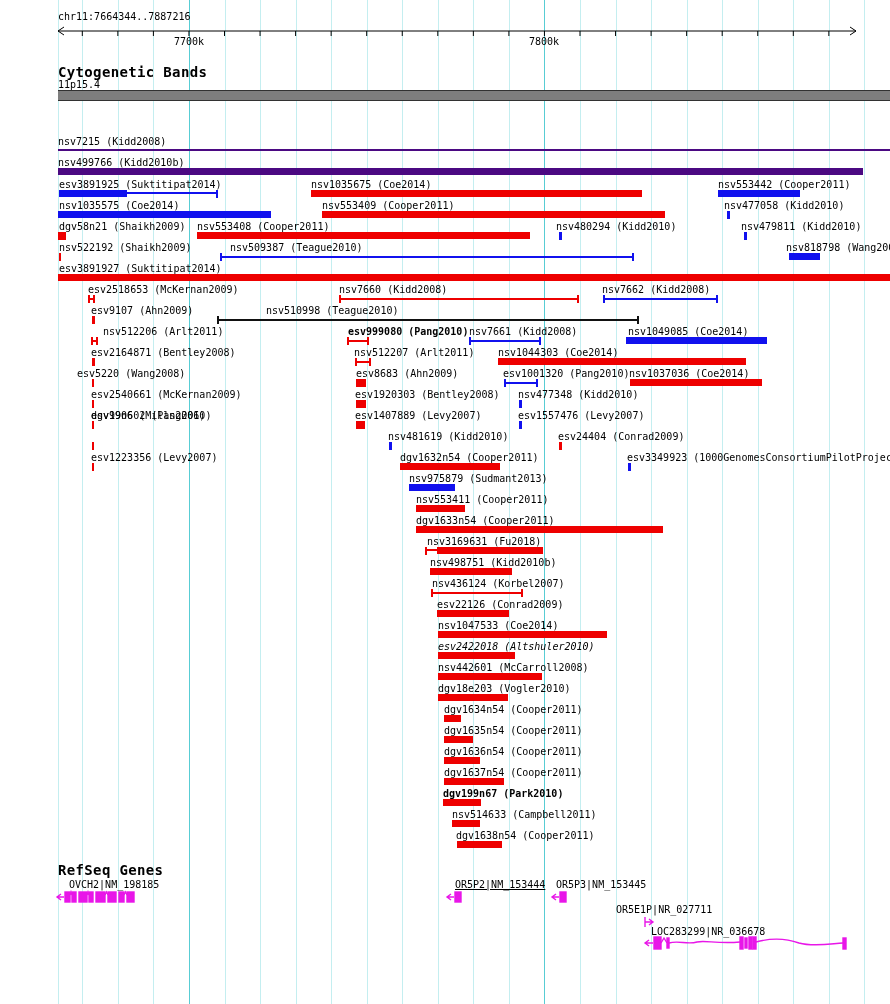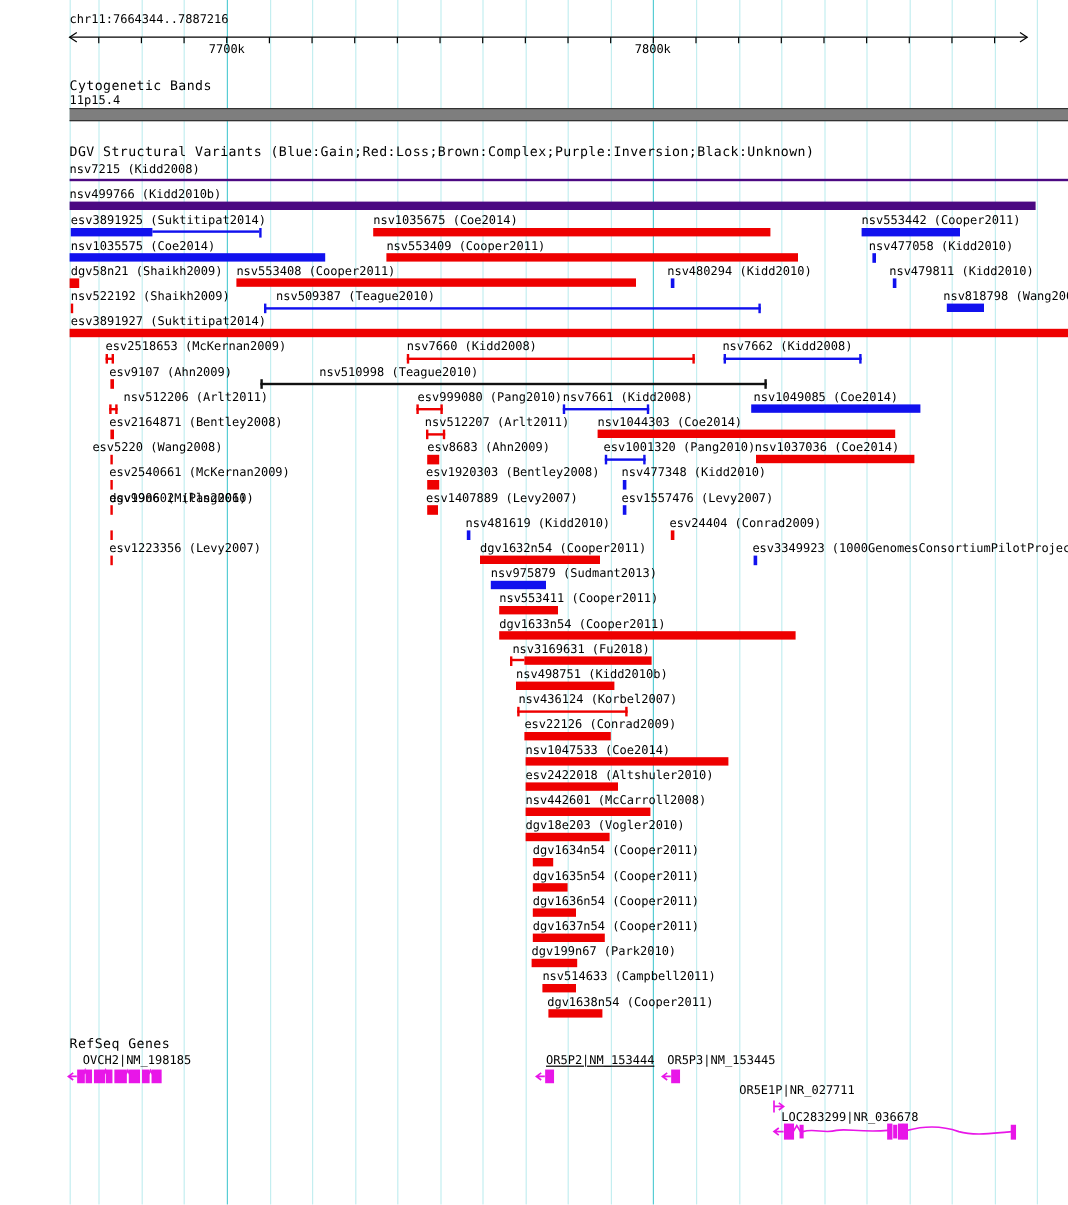--- a/index.html
+++ b/index.html
@@ -1,21 +1,21 @@
 <!DOCTYPE html>
 <html><head>
 <meta charset="utf-8">
 <style>
   html,body{margin:0;padding:0;background:#fff;}
   .browser{position:relative;width:890px;height:1004px;background:#ffffff;overflow:hidden;
     font-family:"DejaVu Sans Mono","Liberation Mono",monospace;color:#000;}
   .grid{position:absolute;top:0;height:1004px;width:1px;}
   .vlabel{position:absolute;font-size:10px;line-height:11px;white-space:pre;}
   .small{position:absolute;font-size:10px;line-height:11px;white-space:pre;}
-  .hdr{position:absolute;font-size:11px;line-height:12px;font-weight:normal;letter-spacing:.35px;white-space:pre;text-align:right;}
+  .hdr{position:absolute;font-size:14px;line-height:12px;font-weight:bold;letter-spacing:.35px;white-space:pre;text-align:right;}
   .g{position:absolute;}
   .ticklabel{position:absolute;font-size:10px;line-height:11px;width:60px;text-align:center;}
   .band{position:absolute;left:58px;width:832px;top:90px;height:9px;background:#7e7e7e;
     border-top:1px solid #323232;border-bottom:1px solid #323232;box-sizing:content-box;}
   svg{position:absolute;overflow:visible;}
 </style>
 </head>
 <body>
 
 <div class="browser">
@@ -80,21 +80,20 @@
   </svg>
   <div id="ruler-tick-labels">
       <div class="ticklabel" style="left: 159px; top: 36px;">7700k</div>
       <div class="ticklabel" style="left: 514px; top: 36px;">7800k</div>
     </div>
 
   <div class="hdr" style="left:58px;top:66px;">Cytogenetic Bands</div>
   <div class="small" style="left:58px;top:79px;">11p15.4</div>
   <div class="band"></div>
 
-  <div class="hdr" style="left:58px;top:121px;">DGV Structural Variants (Blue:Gain;Red:Loss;Brown:Complex;Purple:Inversion;Black:Unknown)</div>
   <div id="variants">
       <div class="vlabel" style="left: 58px; top: 136px;">nsv7215 (Kidd2008)</div>
       <div class="g" style="left: 58px; top: 149px; width: 832px; height: 2px; background: rgb(75, 9, 130);"></div>
       <div class="vlabel" style="left: 58px; top: 157px;">nsv499766 (Kidd2010b)</div>
       <div class="g" style="left: 58px; top: 168px; width: 805px; height: 7px; background: rgb(75, 9, 130);"></div>
       <div class="vlabel" style="left: 59px; top: 179px;">esv3891925 (Suktitipat2014)</div>
       <div class="g" style="left: 59px; top: 190px; width: 68px; height: 7px; background: rgb(17, 17, 238);"></div>
       <div class="g" style="left: 127px; top: 192px; width: 89px; height: 2px; background: rgb(17, 17, 238);"></div>
       <div class="g" style="left: 216px; top: 190px; width: 2px; height: 8px; background: rgb(17, 17, 238);"></div>
       <div class="vlabel" style="left: 311px; top: 179px;">nsv1035675 (Coe2014)</div>
@@ -140,21 +139,21 @@
       <div class="vlabel" style="left: 91px; top: 305px;">esv9107 (Ahn2009)</div>
       <div class="g" style="left: 92px; top: 316px; width: 3px; height: 8px; background: rgb(238, 0, 0);"></div>
       <div class="vlabel" style="left: 218px; top: 305px; margin-left: 48px;">nsv510998 (Teague2010)</div>
       <div class="g" style="left: 217px; top: 319px; width: 422px; height: 2px; background: rgb(17, 17, 17);"></div>
       <div class="g" style="left: 217px; top: 316px; width: 2px; height: 8px; background: rgb(17, 17, 17);"></div>
       <div class="g" style="left: 637px; top: 316px; width: 2px; height: 8px; background: rgb(17, 17, 17);"></div>
       <div class="vlabel" style="left: 91px; top: 326px; margin-left: 12px;">nsv512206 (Arlt2011)</div>
       <div class="g" style="left: 91px; top: 340px; width: 7px; height: 2px; background: rgb(238, 0, 0);"></div>
       <div class="g" style="left: 91px; top: 337px; width: 2px; height: 8px; background: rgb(238, 0, 0);"></div>
       <div class="g" style="left: 96px; top: 337px; width: 2px; height: 8px; background: rgb(238, 0, 0);"></div>
-      <div class="vlabel" style="left: 348px; top: 326px;">esv999080 (Pang2010)</div>
+      <div class="vlabel" style="left: 348px; top: 326px; font-weight: bold;">esv999080 (Pang2010)</div>
       <div class="g" style="left: 347px; top: 340px; width: 22px; height: 2px; background: rgb(238, 0, 0);"></div>
       <div class="g" style="left: 347px; top: 337px; width: 2px; height: 8px; background: rgb(238, 0, 0);"></div>
       <div class="g" style="left: 367px; top: 337px; width: 2px; height: 8px; background: rgb(238, 0, 0);"></div>
       <div class="vlabel" style="left: 469px; top: 326px;">nsv7661 (Kidd2008)</div>
       <div class="g" style="left: 469px; top: 340px; width: 72px; height: 2px; background: rgb(17, 17, 238);"></div>
       <div class="g" style="left: 469px; top: 337px; width: 2px; height: 8px; background: rgb(17, 17, 238);"></div>
       <div class="g" style="left: 539px; top: 337px; width: 2px; height: 8px; background: rgb(17, 17, 238);"></div>
       <div class="vlabel" style="left: 628px; top: 326px;">nsv1049085 (Coe2014)</div>
       <div class="g" style="left: 626px; top: 337px; width: 141px; height: 7px; background: rgb(17, 17, 238);"></div>
       <div class="vlabel" style="left: 91px; top: 347px;">esv2164871 (Bentley2008)</div>
@@ -212,35 +211,35 @@
       <div class="vlabel" style="left: 430px; top: 557px;">nsv498751 (Kidd2010b)</div>
       <div class="g" style="left: 430px; top: 568px; width: 82px; height: 7px; background: rgb(238, 0, 0);"></div>
       <div class="vlabel" style="left: 432px; top: 578px;">nsv436124 (Korbel2007)</div>
       <div class="g" style="left: 431px; top: 592px; width: 92px; height: 2px; background: rgb(238, 0, 0);"></div>
       <div class="g" style="left: 431px; top: 589px; width: 2px; height: 8px; background: rgb(238, 0, 0);"></div>
       <div class="g" style="left: 521px; top: 589px; width: 2px; height: 8px; background: rgb(238, 0, 0);"></div>
       <div class="vlabel" style="left: 437px; top: 599px;">esv22126 (Conrad2009)</div>
       <div class="g" style="left: 437px; top: 610px; width: 72px; height: 7px; background: rgb(238, 0, 0);"></div>
       <div class="vlabel" style="left: 438px; top: 620px;">nsv1047533 (Coe2014)</div>
       <div class="g" style="left: 438px; top: 631px; width: 169px; height: 7px; background: rgb(238, 0, 0);"></div>
-      <div class="vlabel" style="left: 438px; top: 641px;">esv2422018 (Altshuler2010)</div>
+      <div class="vlabel" style="left: 438px; top: 641px; font-style: italic;">esv2422018 (Altshuler2010)</div>
       <div class="g" style="left: 438px; top: 652px; width: 77px; height: 7px; background: rgb(238, 0, 0);"></div>
       <div class="vlabel" style="left: 438px; top: 662px;">nsv442601 (McCarroll2008)</div>
       <div class="g" style="left: 438px; top: 673px; width: 104px; height: 7px; background: rgb(238, 0, 0);"></div>
       <div class="vlabel" style="left: 438px; top: 683px;">dgv18e203 (Vogler2010)</div>
       <div class="g" style="left: 438px; top: 694px; width: 70px; height: 7px; background: rgb(238, 0, 0);"></div>
       <div class="vlabel" style="left: 444px; top: 704px;">dgv1634n54 (Cooper2011)</div>
       <div class="g" style="left: 444px; top: 715px; width: 17px; height: 7px; background: rgb(238, 0, 0);"></div>
       <div class="vlabel" style="left: 444px; top: 725px;">dgv1635n54 (Cooper2011)</div>
       <div class="g" style="left: 444px; top: 736px; width: 29px; height: 7px; background: rgb(238, 0, 0);"></div>
       <div class="vlabel" style="left: 444px; top: 746px;">dgv1636n54 (Cooper2011)</div>
       <div class="g" style="left: 444px; top: 757px; width: 36px; height: 7px; background: rgb(238, 0, 0);"></div>
       <div class="vlabel" style="left: 444px; top: 767px;">dgv1637n54 (Cooper2011)</div>
       <div class="g" style="left: 444px; top: 778px; width: 60px; height: 7px; background: rgb(238, 0, 0);"></div>
-      <div class="vlabel" style="left: 443px; top: 788px;">dgv199n67 (Park2010)</div>
+      <div class="vlabel" style="left: 443px; top: 788px; font-weight: bold;">dgv199n67 (Park2010)</div>
       <div class="g" style="left: 443px; top: 799px; width: 38px; height: 7px; background: rgb(238, 0, 0);"></div>
       <div class="vlabel" style="left: 452px; top: 809px;">nsv514633 (Campbell2011)</div>
       <div class="g" style="left: 452px; top: 820px; width: 28px; height: 7px; background: rgb(238, 0, 0);"></div>
       <div class="vlabel" style="left: 456px; top: 830px;">dgv1638n54 (Cooper2011)</div>
       <div class="g" style="left: 457px; top: 841px; width: 45px; height: 7px; background: rgb(238, 0, 0);"></div>
     </div>
 
   <div class="hdr" style="left:58px;top:864px;">RefSeq Genes</div>
 
   <div class="vlabel" style="left:69px;top:879px;">OVCH2|NM_198185</div>

